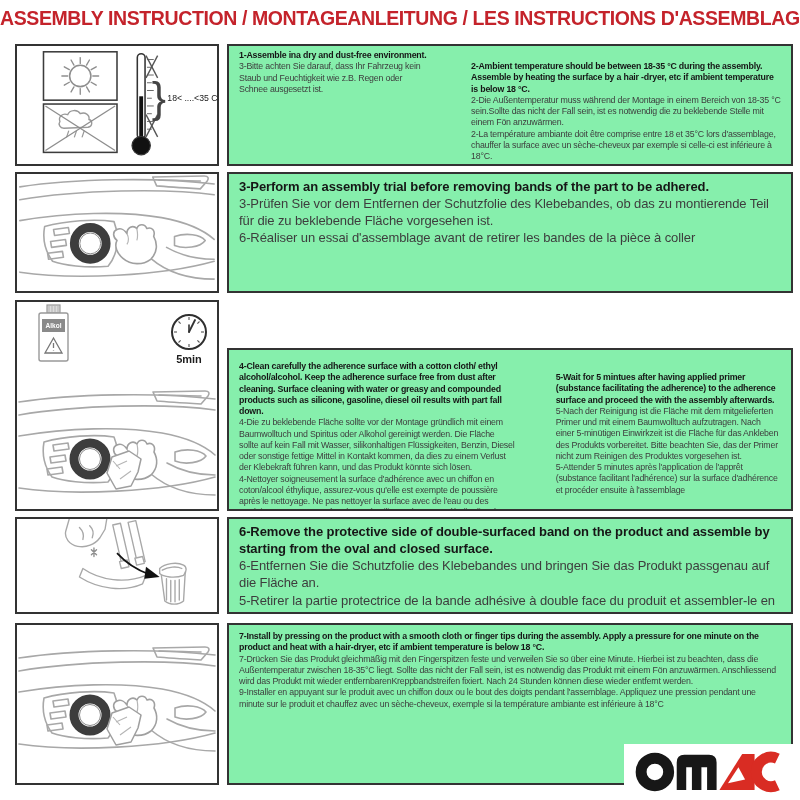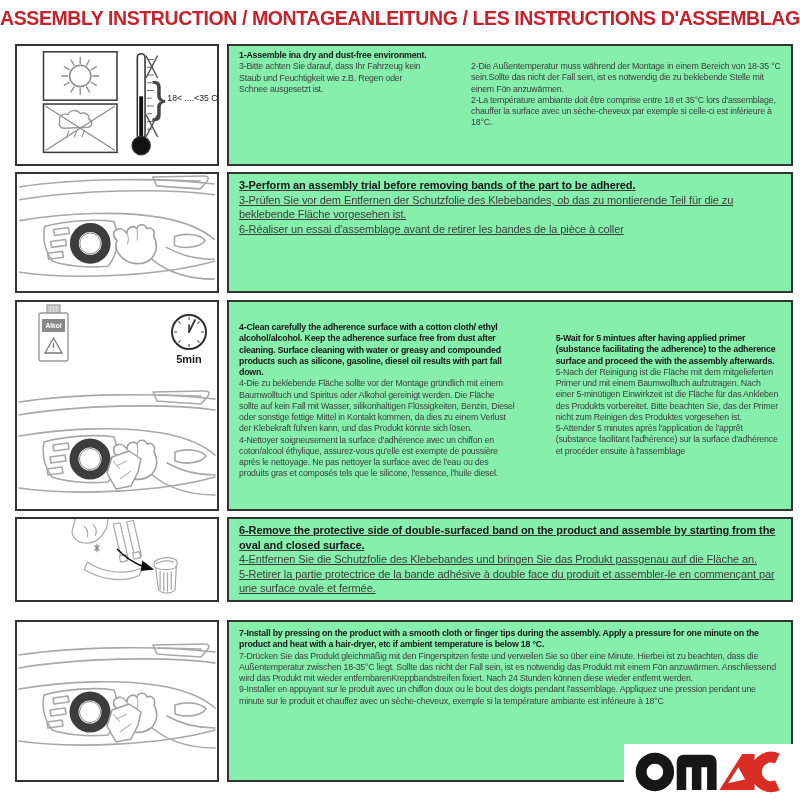--- a/index.html
+++ b/index.html
@@ -5,29 +5,29 @@
   html,body{margin:0;padding:0;background:#fff;}
   .page{position:relative;width:800px;height:800px;background:#fff;overflow:hidden;
         font-family:"Liberation Sans",sans-serif;color:#3d3d3d;}
   .title{position:absolute;top:7px;left:0;right:0;text-align:center;
          font-size:19.5px;font-weight:800;letter-spacing:-0.4px;color:#C4232B;white-space:nowrap;}
   .rows{position:absolute;top:44px;left:15px;right:7px;}
   .row{display:flex;gap:8px;}
   .r1{height:122px;margin-bottom:6px;}
   .r2{height:121px;margin-bottom:7px;}
   .r3{height:211px;margin-bottom:6px;}
-  .r4{height:85px;margin-bottom:18px;}
+  .r4{height:97px;margin-bottom:9px;}
   .r5{height:162px;}
   .icon-cell{width:200px;flex:0 0 200px;border:2px solid #333;background:#fff;overflow:hidden;}
   .icon-cell svg{display:block;width:100%;height:100%;}
   .text-cell{flex:1;border:2px solid #333;background:#86efac;padding:4px 10px;overflow:hidden;
              display:flex;flex-direction:row;gap:40px;}
   .v-center{justify-content:center;}
   .small{font-size:8.8px;line-height:1.28;letter-spacing:-0.2px;}
-  .big{font-size:11px;line-height:1.32;letter-spacing:-0.1px;text-decoration:underline;}
+  .big{font-size:13px;line-height:1.32;letter-spacing:-0.1px;}
   .en{font-weight:bold;color:#161616;}
   .de,.fr{color:#3d3d3d;}
   .step + .step{margin-top:11px;}
   .logo-box{position:absolute;top:744px;right:4px;width:162px;height:54px;background:#fff;
             padding-left:10px;display:flex;align-items:center;z-index:3;}
   .sketch{stroke:#a8a8a8;stroke-width:1.6;fill:none;stroke-linecap:round;stroke-linejoin:round;}
 </style>
 </head>
 <body>
 
@@ -127,20 +127,21 @@
             <text x="152" y="57" font-size="9" fill="#222">18&lt; ....&lt;35 C</text>
           </g>
         </svg>
       </div>
       <div class="text-cell small">
         <div class="step">
           <div class="en">1-Assemble ina dry and dust-free environment.</div>
           <div class="de">3-Bitte achten Sie darauf, dass Ihr Fahrzeug kein Staub und Feuchtigkeit wie z.B. Regen oder Schnee ausgesetzt ist.</div>
         </div>
         <div class="step">
+          <div class="en">2-Ambient temperature should be between 18-35 °C  during the assembly. Assemble by heating the surface by a hair -dryer, etc if ambient temperature is below 18 °C.</div>
           <div class="de">2-Die Außentemperatur muss während der Montage in einem Bereich von 18-35 °C  sein.Sollte das nicht der Fall sein, ist es notwendig die zu beklebende Stelle mit einem Fön anzuwärmen.</div>
           <div class="fr">2-La température ambiante doit être comprise entre 18 et 35°C lors d'assemblage, chauffer la surface avec un sèche-cheveux par exemple si celle-ci est inférieure à 18°C.</div>
         </div>
       </div>
     </div>
 
     <div class="row r2">
       <div class="icon-cell">
         <svg viewBox="0 0 200 118">
           <use href="#car-base"></use>
@@ -182,21 +183,21 @@
             <path d="M172,30 L178,18" stroke="#333" stroke-width="1.8" stroke-linecap="round"></path>
             <path d="M172,30 L172,23" stroke="#333" stroke-width="1.6" stroke-linecap="round"></path>
             <text x="172" y="61" font-size="11" font-weight="600" fill="#1d1d1d" text-anchor="middle">5min</text>
           </g>
           <g transform="translate(0,87)">
             <use href="#car-base"></use>
             <use href="#cloth-extra"></use>
           </g>
         </svg>
       </div>
-      <div class="text-cell small" style="padding-top:20px;">
+      <div class="text-cell small" style="padding-top:11px;margin-top:48px;">
         <div class="step">
           <div class="en">4-Clean carefully the adherence surface with a cotton cloth/ ethyl alcohol/alcohol. Keep the adherence surface free from dust after cleaning. Surface cleaning with water or greasy and compounded products such as silicone, gasoline, diesel oil results with part fall down.</div>
           <div class="de">4-Die zu beklebende Fläche sollte vor der Montage gründlich mit einem Baumwolltuch und Spiritus oder Alkohol gereinigt werden. Die Fläche sollte auf kein Fall mit Wasser, silikonhaltigen Flüssigkeiten, Benzin, Diesel oder sonstige fettige Mittel in Kontakt kommen, da dies zu einem Verlust der Klebekraft führen kann, und das Produkt könnte sich lösen.</div>
           <div class="fr">4-Nettoyer soigneusement la surface d'adhérence avec un chiffon en coton/alcool éthylique, assurez-vous qu'elle est exempte de poussière après le nettoyage. Ne pas nettoyer la surface avec de l'eau ou des produits gras et composés tels que le silicone, l'essence, l'huile diesel.</div>
         </div>
         <div class="step">
           <div class="en">5-Wait for 5 mintues after having applied primer (substance facilitating the adherence) to the adherence surface and proceed the with the assembly afterwards.</div>
           <div class="de">5-Nach der Reinigung ist die Fläche mit dem mitgelieferten Primer und mit einem Baumwolltuch aufzutragen. Nach einer 5-minütigen Einwirkzeit ist die Fläche für das Ankleben des Produkts vorbereitet. Bitte beachten Sie, das der Primer nicht zum Reinigen des Produktes vorgesehen ist.</div>
           <div class="fr">5-Attender 5 minutes après l'application de l'apprêt (substance facilitant l'adhérence) sur la surface d'adhérence et procéder ensuite à l'assemblage</div>
         </div>
@@ -220,21 +221,21 @@
             <path d="M158,70 V95 M163,72 V97 M168,72 V97 M173,71 V95"></path>
             <path d="M70,36 l6,6 M76,36 l-6,6 M73,34 v10" stroke="#8e8e8e"></path>
           </g>
           <path d="M100,40 C112,53 124,60 138,65" fill="none" stroke="#111" stroke-width="2"></path>
           <path d="M134,56 L150,68 L132,70 Z" fill="#111"></path>
         </svg>
       </div>
       <div class="text-cell big v-center">
         <div class="step">
           <div class="en">6-Remove the protective side of double-surfaced band on the product and assemble by starting from the oval and closed surface.</div>
-          <div class="de">4-Entfernen Sie die Schutzfolie des Klebebandes und bringen Sie das Produkt passgenau auf die Fläche an.</div>
+          <div class="de">6-Entfernen Sie die Schutzfolie des Klebebandes und bringen Sie das Produkt passgenau auf die Fläche an.</div>
           <div class="fr">5-Retirer la partie protectrice de la bande adhésive à double face du produit et assembler-le en commençant par une surface ovale et fermée.</div>
         </div>
       </div>
     </div>
 
     <div class="row r5">
       <div class="icon-cell">
         <svg viewBox="0 0 200 126">
           <g transform="translate(0,4)">
             <use href="#car-base"></use>

